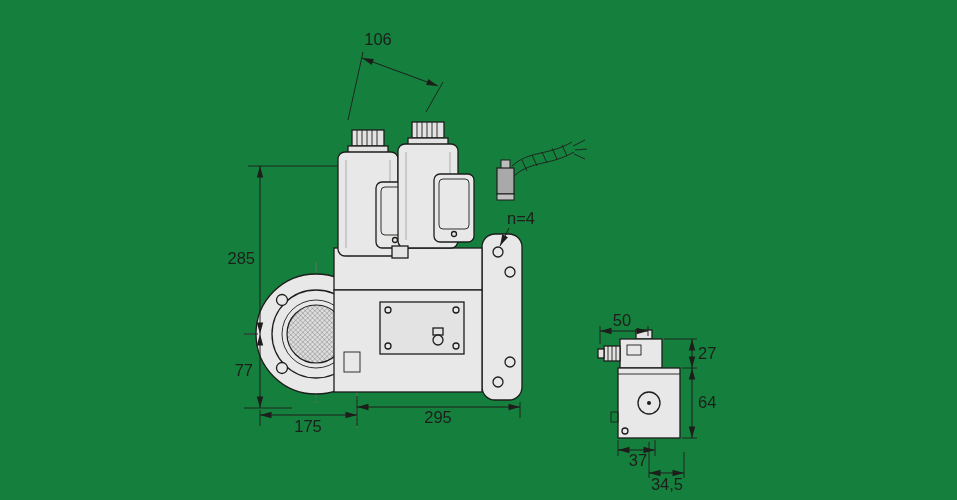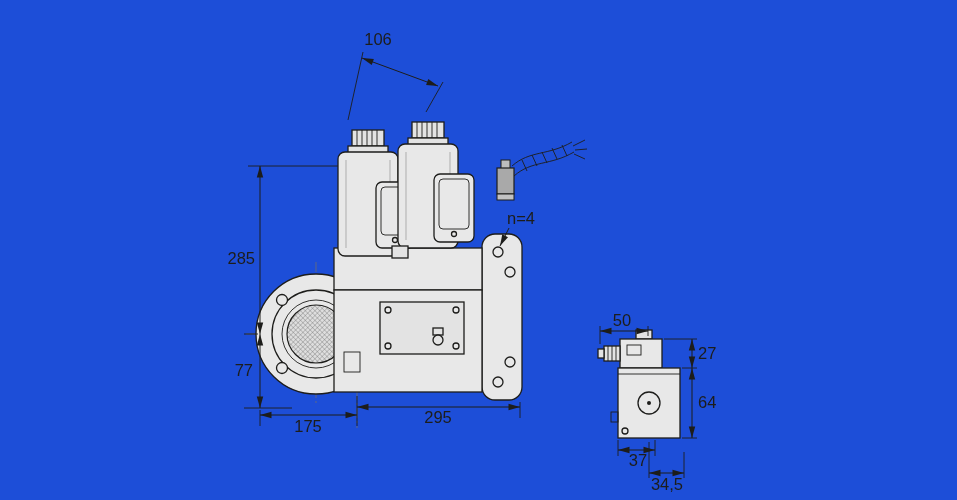--- a/index.html
+++ b/index.html
@@ -1,19 +1,19 @@
 <!DOCTYPE html>
 <html><head>
 <meta charset="utf-8">
 <style>
   html,body{margin:0;padding:0;background:#e8e8e8;}
   .canvas{
     position:relative;
     width:957px;height:500px;
-    background:#1d4ed8;
+    background:#15803d;
     overflow:hidden;
     font-family:"Liberation Sans", sans-serif;
   }
   svg{display:block;}
   .geo{stroke:#1d1d1b;stroke-width:1.3;fill:#e8e8e8;}
   .geo-fill{stroke:#1d1d1b;stroke-width:1.3;fill:#e3e3e3;}
   .geo-thin{stroke:#1d1d1b;stroke-width:0.9;fill:none;}
   .shade{stroke:#adadad;stroke-width:1;fill:none;}
   .dim{stroke:#1d1d1b;stroke-width:1;fill:none;}
   .ext{stroke:#1d1d1b;stroke-width:0.9;fill:none;}

